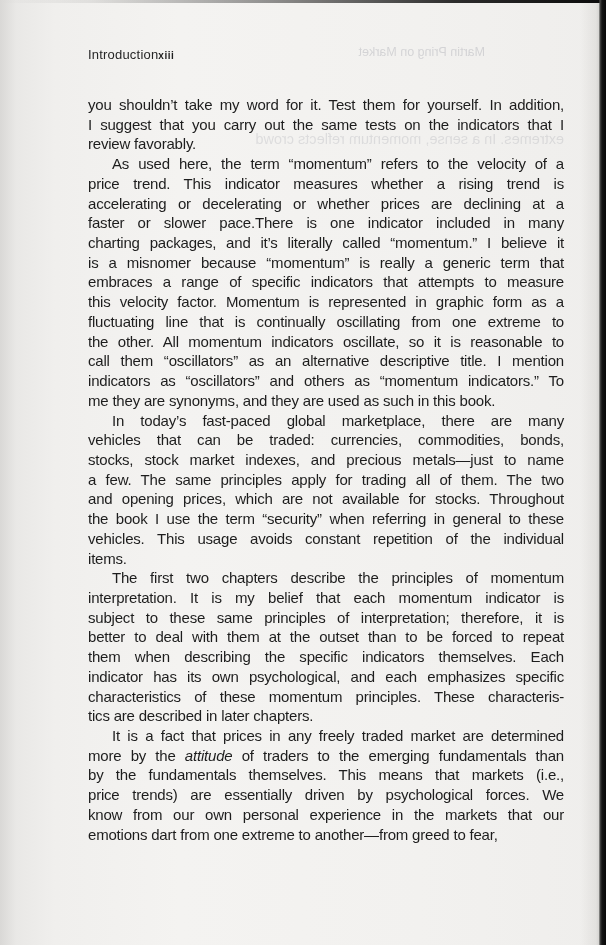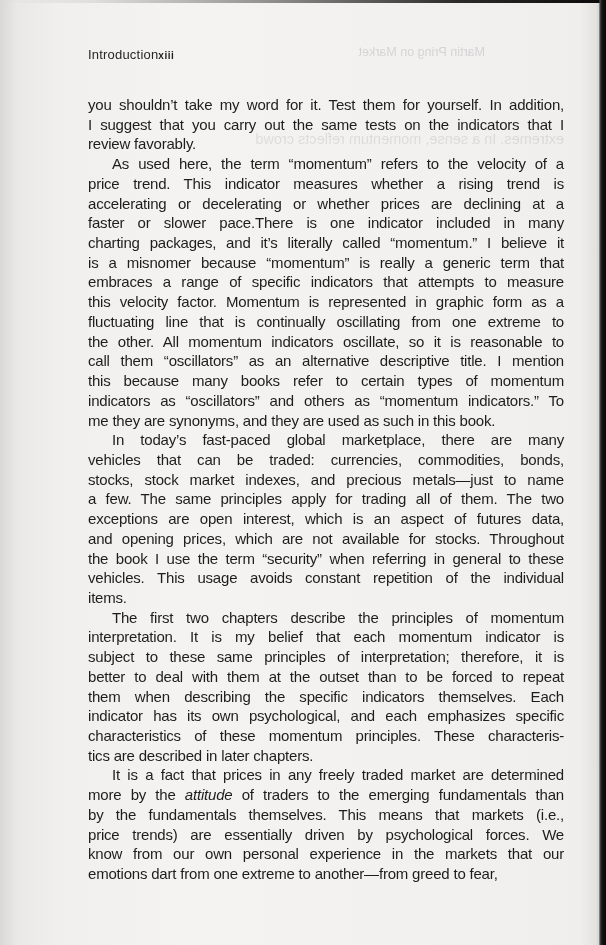--- a/index.html
+++ b/index.html
@@ -117,28 +117,26 @@
       <div class="line">price trend. This indicator measures whether a rising trend is</div>
       <div class="line">accelerating or decelerating or whether prices are declining at a</div>
       <div class="line">faster or slower pace.There is one indicator included in many</div>
       <div class="line">charting packages, and it’s literally called “momentum.” I believe it</div>
       <div class="line">is a misnomer because “momentum” is really a generic term that</div>
       <div class="line">embraces a range of specific indicators that attempts to measure</div>
       <div class="line">this velocity factor. Momentum is represented in graphic form as a</div>
       <div class="line">fluctuating line that is continually oscillating from one extreme to</div>
       <div class="line">the other. All momentum indicators oscillate, so it is reasonable to</div>
       <div class="line">call them “oscillators” as an alternative descriptive title. I mention</div>
-      <div class="line">this because many books refer to certain types of momentum</div>
       <div class="line">indicators as “oscillators” and others as “momentum indicators.” To</div>
       <div class="line last">me they are synonyms, and they are used as such in this book.</div>
       <div class="line indent">In today’s fast-paced global marketplace, there are many</div>
       <div class="line">vehicles that can be traded: currencies, commodities, bonds,</div>
       <div class="line">stocks, stock market indexes, and precious metals—just to name</div>
       <div class="line">a few. The same principles apply for trading all of them.  The two</div>
-      <div class="line">exceptions are open interest, which is an aspect of futures data,</div>
       <div class="line">and opening prices, which are not available for stocks. Throughout</div>
       <div class="line">the book I use the term “security” when referring in general to these</div>
       <div class="line">vehicles. This usage avoids constant repetition of the individual</div>
       <div class="line last">items.</div>
       <div class="line indent">The first two chapters describe the principles of momentum</div>
       <div class="line">interpretation. It is my belief that each momentum indicator is</div>
       <div class="line">subject to these same principles of interpretation; therefore, it is</div>
       <div class="line">better to deal with them at the outset than to be forced to repeat</div>
       <div class="line">them when describing the specific indicators themselves.  Each</div>
       <div class="line">indicator has its own psychological, and each emphasizes specific</div>

